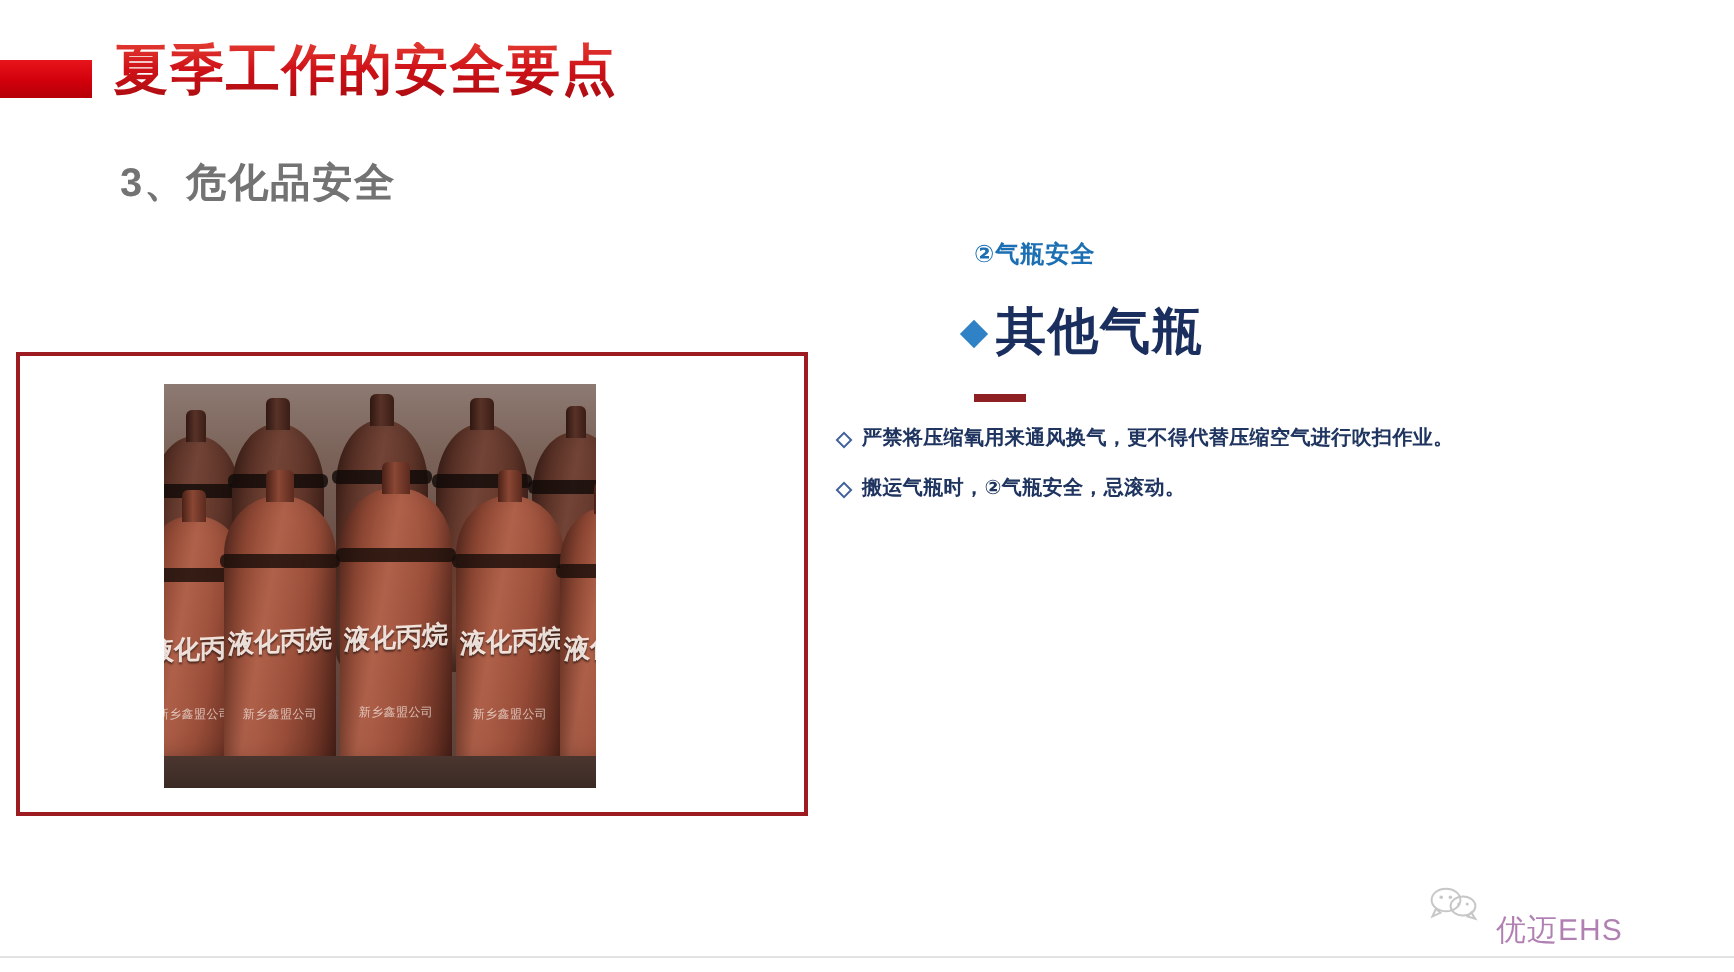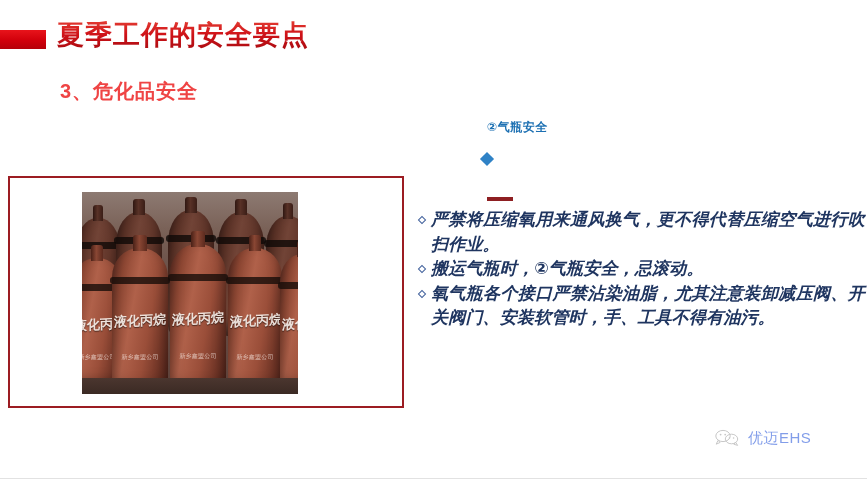--- a/index.html
+++ b/index.html
@@ -41,21 +41,21 @@
     white-space: nowrap;
     line-height: 1.1;
     text-align: center;
   }
   .section-label {
     position: absolute;
     left: 60px;
     top: 78px;
     font-size: 20px;
     font-weight: bold;
-    color: #ef4444;
+    color: #737373;
     letter-spacing: 1px;
     white-space: nowrap;
   }
 
   
   .photo-frame {
     position: absolute;
     left: 8px;
     top: 176px;
     width: 396px;
@@ -190,29 +190,28 @@
   }
 
   .bullet-list {
     position: absolute;
     left: 419px;
     top: 208px;
     width: 446px;
   }
   .bullet-item {
     position: relative;
-    font-size: 17px;
+    font-size: 10px;
     line-height: 24.5px;
     color: #1f3560;
     font-weight: bold;
     letter-spacing: .2px;
     padding-left: 12px;
     margin-bottom: 0px;
     text-align: justify;
-    font-style: italic;
   }
   .bullet-item .hollow {
     position: absolute;
     left: 0px;
     top: 9px;
     width: 6px;
     height: 6px;
     border: 1.2px solid #41619c;
     transform: rotate(45deg);
     box-sizing: border-box;
@@ -230,23 +229,24 @@
     opacity: .55;
   }
   .watermark .wm-icon {
     width: 28px;
     height: 20px;
     position: relative;
     flex: 0 0 auto;
   }
   .watermark .wm-text {
     font-size: 15px;
-    color: #1d4ed8;
+    color: #701a75;
     letter-spacing: .5px;
     white-space: nowrap;
+    margin-top: 28px;
   }
   .bottom-rule {
     position: absolute;
     left: 0;
     top: 478px;
     width: 867px;
     height: 1px;
     background: #e2e2e2;
   }
 </style>
@@ -288,35 +288,32 @@
     </div>
 
     <div class="photo-floor"></div>
   </div>
 </div>
 
 <div class="sub-heading">②气瓶安全</div>
 
 <div class="diamond-heading">
   <span class="diamond"></span>
+  <span class="dh-text">其他气瓶</span>
 </div>
 <div class="red-rule"></div>
 
 <div class="bullet-list">
   <div class="bullet-item">
     <span class="hollow"></span>
     <span>严禁将压缩氧用来通风换气，更不得代替压缩空气进行吹扫作业。</span>
   </div>
   <div class="bullet-item">
     <span class="hollow"></span>
     <span>搬运气瓶时，②气瓶安全，忌滚动。</span>
-  </div>
-  <div class="bullet-item">
-    <span class="hollow"></span>
-    <span>氧气瓶各个接口严禁沾染油脂，尤其注意装卸减压阀、开关阀门、安装软管时，手、工具不得有油污。</span>
   </div>
 </div>
 
 <div class="watermark">
   <span class="wm-icon">
     <svg width="28" height="20" viewBox="0 0 28 20" fill="none" xmlns="http://www.w3.org/2000/svg">
       <ellipse cx="9" cy="8" rx="7.2" ry="5.6" stroke="#9a9a9a" stroke-width="1"></ellipse>
       <path d="M4 12.4 L2.2 16.2 L6.2 14.4 Z" stroke="#9a9a9a" stroke-width="1" fill="none"></path>
       <circle cx="6.6" cy="6.6" r="0.9" fill="#9a9a9a"></circle>
       <circle cx="11.2" cy="6.6" r="0.9" fill="#9a9a9a"></circle>

